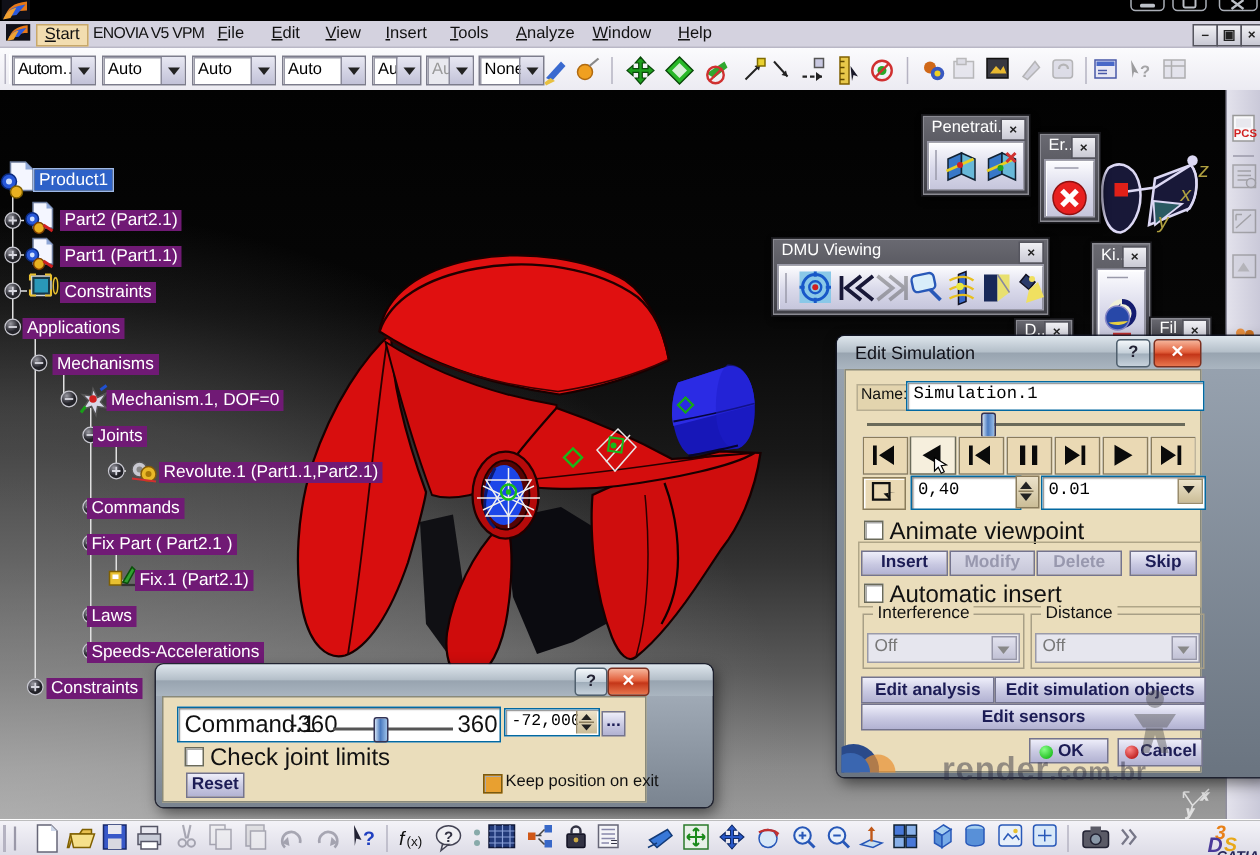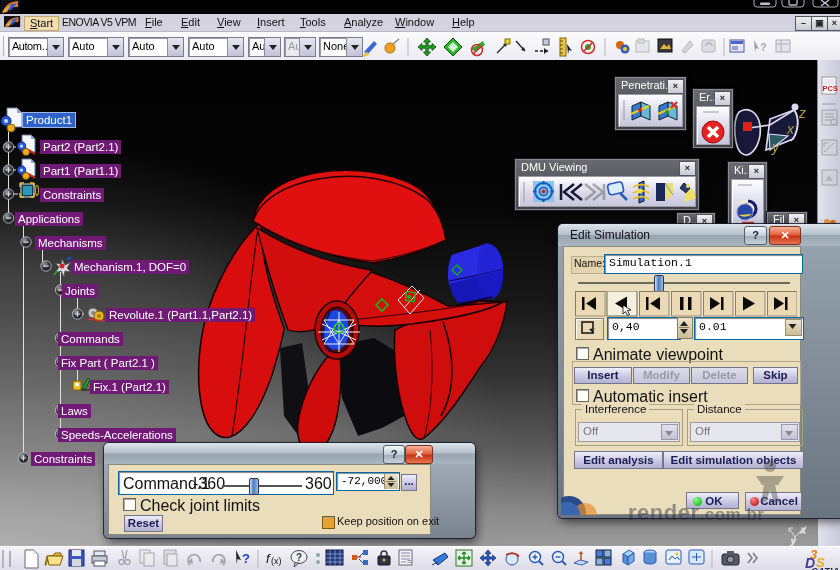--- a/index.html
+++ b/index.html
@@ -654,20 +654,21 @@
     </div>
     <div class="grp" style="left:123px;top:162px;width:114px;height:35px;">
         <span class="glab">Distance</span>
       <div class="dcombo" style="left:2px;top:12px;width:108px;height:18px;">
           <span class="t">Off</span>
           <span class="a"></span>
         </div>
     </div>
     <div class="lbtn" style="left:10px;top:204px;width:87px;height:16px;line-height:16px;">Edit analysis</div>
     <div class="lbtn" style="left:99px;top:204px;width:139px;height:16px;line-height:16px;">Edit simulation objects</div>
+    <div class="lbtn" style="left:10px;top:222px;width:228px;height:16px;line-height:16px;">Edit sensors</div>
     <svg class="abs" style="left:-3px;top:240px" width="48" height="28" viewBox="0 0 48 28">
       <circle cx="8" cy="26" r="17" fill="#2a4a8a"></circle>
         <circle cx="24" cy="28" r="12" fill="#e89030" opacity="0.7"></circle>
         <circle cx="6" cy="28" r="13" fill="#3a66b0"></circle>
     </svg>
     <div class="lbtn" style="left:122px;top:245px;width:53px;height:17px;line-height:17px;padding-left:6px;box-sizing:border-box;">OK<span class="abs" style="left:6px;top:4px;width:9px;height:9px;border-radius:50%;background:radial-gradient(circle at 35% 30%,#8f8,#0a0);"></span><span style="visibility:hidden">.</span></div>
     <div class="lbtn" style="left:181px;top:245px;width:55px;height:17px;line-height:17px;"><span style="padding-left:11px;">Cancel</span><span class="abs" style="left:4px;top:4px;width:9px;height:9px;border-radius:50%;background:radial-gradient(circle at 35% 30%,#f88,#a00);"></span></div>
   </div>
 </div>
 

